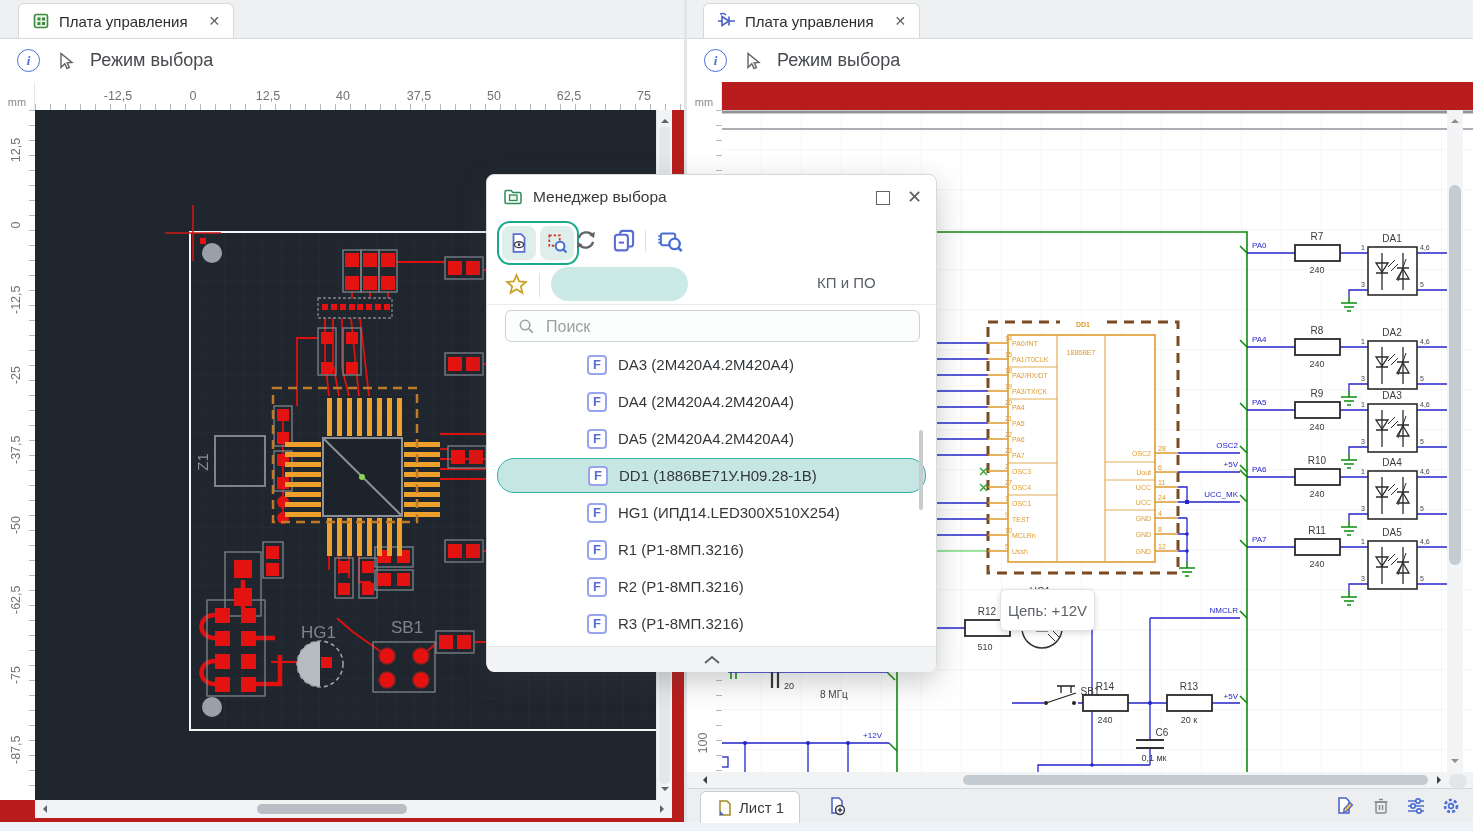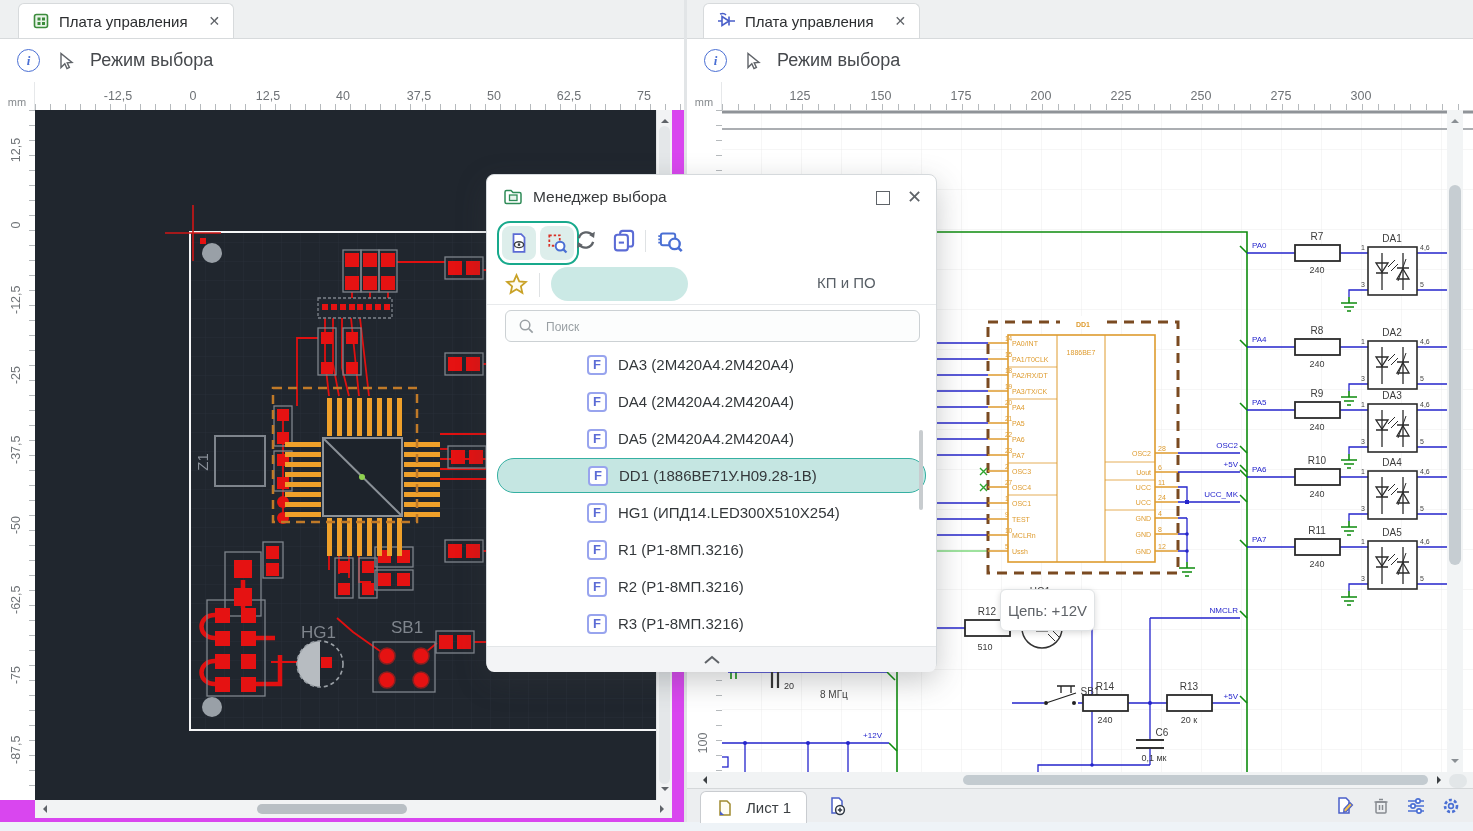--- a/index.html
+++ b/index.html
@@ -1,17 +1,17 @@
 <!DOCTYPE html>
 <html><head>
 <meta charset="utf-8">
 <style>
   html,body{margin:0;padding:0}
   .app{position:relative;width:1473px;height:831px;background:#eef3f7;font-family:"Liberation Sans",sans-serif;overflow:hidden}
-  .panel{position:absolute;top:0;height:822px;background:#d946ef}
+  .panel{position:absolute;top:0;height:822px;background:#b91c1c}
   #panel-left{left:0;width:684px}
   #panel-right{left:687px;width:786px}
   #divider{position:absolute;left:684px;top:0;width:3px;height:822px;background:#e2e5e7}
   
   .tabbar{position:absolute;left:0;right:0;top:0;height:38px;background:#eef0f1;border-bottom:1px solid #d7dadc}
   .tab{position:absolute;top:3px;height:35px;background:#fff;border:1px solid #d7dadc;border-bottom:none;border-radius:6px 6px 0 0;display:flex;align-items:center;gap:9px;padding:0 13px;font-size:15px;color:#2c2e30;box-sizing:border-box}
   .tab .close{color:#5f6368;font-size:14px;margin-left:12px}
   
   .toolbar{position:absolute;left:0;right:0;top:39px;height:43px;background:#fff;display:flex;align-items:center;gap:15px;padding-left:17px}
   .info-badge{width:21px;height:21px;border:1.6px solid #4a6fd4;border-radius:50%;color:#4a6fd4;font:italic bold 13px "Liberation Serif",serif;display:flex;align-items:center;justify-content:center}
@@ -35,37 +35,37 @@
   .arr{position:absolute;width:0;height:0;border:4px solid transparent}
   #left-hscroll{position:absolute;left:35px;top:800px;width:637px;height:18px;background:#f2f3f4}
   #left-hscroll .thumb{position:absolute;left:222px;width:150px;top:4px;height:10px;background:#b9bfc4;border-radius:5px}
   #right-hscroll{position:absolute;left:0;right:0;top:772px;height:16px;background:#f1f3f4}
   #right-hscroll .thumb{position:absolute;left:276px;width:465px;top:3px;height:10px;background:#c3cbd0;border-radius:5px}
   #right-vscroll{position:absolute;left:760px;top:110px;width:16px;height:662px;background:#f2f4f5}
   #right-vscroll .thumb{position:absolute;left:2px;width:12px;top:75px;height:380px;background:#c6cdd2;border-radius:6px}
   #right-corner{position:absolute;left:762px;top:774px;width:18px;height:14px;background:#e2e6e8;border-radius:7px}
   
   #sheetbar{position:absolute;left:0;right:0;top:788px;height:34px;background:#eceef0;border-top:1px solid #d5d8da;box-sizing:border-box}
-  .sheet-tab{position:absolute;left:13px;top:2px;height:32px;background:#fff;border:1px solid #c9ccd0;border-bottom:none;border-radius:6px 6px 0 0;display:flex;align-items:center;gap:12px;padding:0 15px;font-size:15px;color:#3c4043;box-sizing:border-box}
+  .sheet-tab{position:absolute;left:13px;top:2px;height:32px;background:#fff;border:1px solid #c9ccd0;border-bottom:none;border-radius:6px 6px 0 0;display:flex;align-items:center;gap:5px;padding:0 15px;font-size:15px;color:#3c4043;box-sizing:border-box}
   .sbicon{position:absolute;top:7px;width:20px;height:20px}
   
   #dialog{position:absolute;left:486px;top:174px;width:451px;height:497px;background:#fff;border:1px solid #d5d9dc;border-radius:8px;box-shadow:0 10px 30px rgba(60,64,67,.28);z-index:40;box-sizing:border-box}
   #dlg-title{position:absolute;left:46px;top:13px;font-size:15.5px;color:#37393b}
   #dlg-max{position:absolute;left:389px;top:16px;width:12px;height:12px;border:1.6px solid #5f6368}
   #dlg-close{position:absolute;left:420px;top:11px;font-size:18px;color:#5f6368}
   .dlg-group{position:absolute;left:10px;top:46px;border:2px solid #18a98c;border-radius:13px;padding:3px;display:flex;gap:4px}
   .dlg-btn{width:34px;height:34px;background:#ddeeeb;border-radius:8px;display:flex;align-items:center;justify-content:center}
   .dlg-tool{position:absolute;top:52px;width:26px;height:26px}
   .vdiv{position:absolute;width:1px;background:#dfe2e4}
   #dlg-tabrow{position:absolute;left:0;top:90px;width:100%;height:40px;border-bottom:1px solid #e8eaec;box-sizing:border-box}
   #dlg-tab-pill{position:absolute;left:64px;top:2px;width:137px;height:34px;background:#cbe9e5;border-radius:17px}
   #dlg-tab-label{position:absolute;left:330px;top:9px;font-size:15px;color:#585f66;white-space:nowrap}
   #dlg-tooltip{position:absolute;left:62px;top:93px;width:277px;height:36px;background:#fff;border:1px solid #e3e5e7;border-radius:4px;box-shadow:0 2px 8px rgba(0,0,0,.18);display:flex;align-items:center;justify-content:center;font-size:15px;font-weight:bold;color:#303336;z-index:6}
   #dlg-search{position:absolute;left:18px;top:135px;width:415px;height:32px;border:1px solid #ccd1d4;border-radius:6px;background:#fcfdfd;box-sizing:border-box}
-  #dlg-search input{position:absolute;left:38px;top:1px;width:360px;height:28px;border:none;outline:none;background:transparent;font-size:12px;color:#3c4043;font-family:"Liberation Sans",sans-serif}
+  #dlg-search input{position:absolute;left:38px;top:1px;width:360px;height:28px;border:none;outline:none;background:transparent;font-size:16px;color:#3c4043;font-family:"Liberation Sans",sans-serif}
   #dlg-search input::placeholder{color:#9aa0a4}
   #dlg-list{position:absolute;left:0;top:171px;width:100%;height:296px}
   .dlg-row{height:37px;display:flex;align-items:center;padding-left:100px;box-sizing:border-box}
   .dlg-row.selected{margin:1px 10px;height:35px;padding-left:90px;background:#c5e6e2;border:1px solid #35b0a2;border-radius:17px}
   .f-badge{width:20px;height:20px;border:2px solid #98a4ee;border-radius:4px;color:#5b6bd5;font-size:13px;font-weight:bold;display:flex;align-items:center;justify-content:center;box-sizing:border-box;background:#fff}
   .dlg-row .lbl{margin-left:11px;font-size:15px;color:#34383b;white-space:nowrap}
   #dlg-list-thumb{position:absolute;right:13px;top:255px;width:4px;height:80px;background:#c8cccf;border-radius:2px}
   #dlg-footer{position:absolute;left:0;top:471px;width:100%;height:25px;background:#f3f4f6;border-top:1px solid #e3e6e8;border-radius:0 0 7px 7px;display:flex;align-items:center;justify-content:center}
   
   #net-tooltip{position:absolute;left:1000px;top:589px;width:93px;height:40px;background:#fff;border:1px solid #e0e3e5;border-radius:6px;box-shadow:0 2px 6px rgba(0,0,0,.15);display:flex;align-items:center;justify-content:center;font-size:15px;color:#5f6368;z-index:20}
@@ -344,31 +344,20 @@
       </div>
     </div>
     <div class="toolbar">
       <span class="info-badge">i</span>
       <svg width="20" height="20" viewBox="0 0 20 20">
         <path d="M6,2.5 L6,16.5 L9.8,12.8 L12,17.6 L14.4,16.5 L12.2,11.8 L17,11.5 Z" fill="#fff" stroke="#5f6368" stroke-width="1.4"></path>
       </svg>
       <span class="mode-label">Режим выбора</span>
     </div>
     <div class="ruler-corner">mm</div>
-    <div class="h-ruler rt16">
-      <div class="ticks"></div>
-      <span class="rlabel" style="left:78px">125</span>
-      <span class="rlabel" style="left:159px">150</span>
-      <span class="rlabel" style="left:239px">175</span>
-      <span class="rlabel" style="left:319px">200</span>
-      <span class="rlabel" style="left:399px">225</span>
-      <span class="rlabel" style="left:479px">250</span>
-      <span class="rlabel" style="left:559px">275</span>
-      <span class="rlabel" style="left:639px">300</span>
-    </div>
     <div class="v-ruler" style="height:662px">
       <div class="ticks"></div>
       <span class="vlabel" style="top:626px">100</span>
     </div>
 
     <div id="sch-canvas">
       <svg class="sch-svg" width="751" height="662" viewBox="0 0 751 662">
         <defs>
           <pattern id="sgrid" width="40" height="40" patternUnits="userSpaceOnUse">
             <path d="M40,0 V40 H0" fill="none" stroke="#ececec" stroke-width="1"></path>

